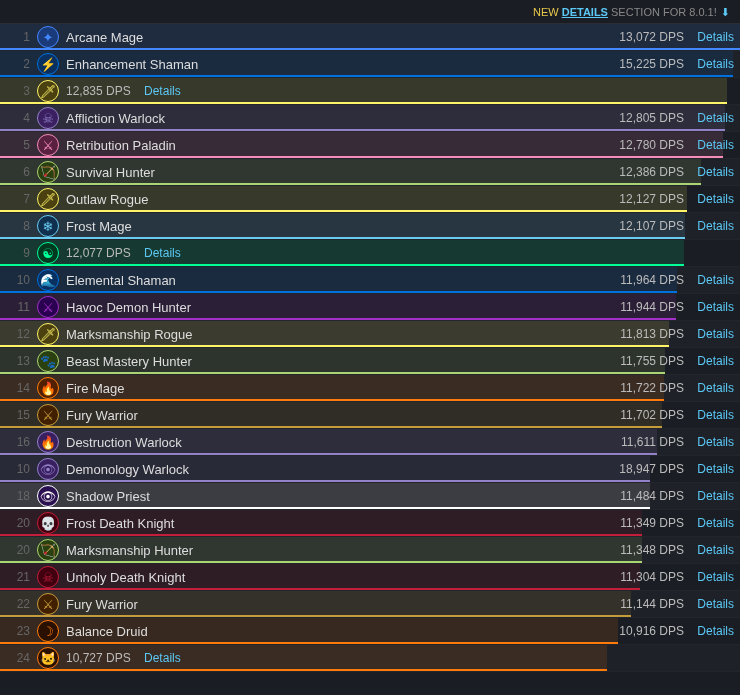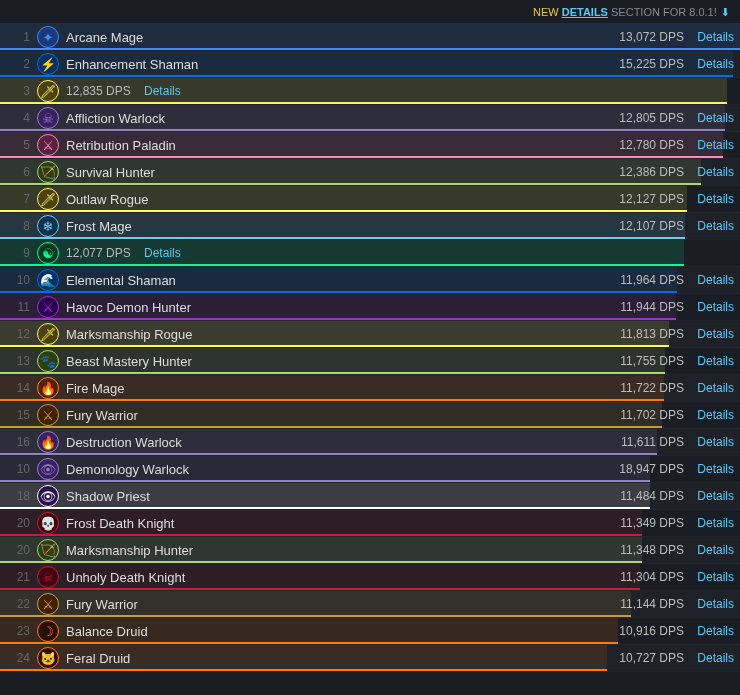--- a/index.html
+++ b/index.html
@@ -301,17 +301,16 @@
       <div class="icon" style="background: rgb(42, 16, 0); border: 1px solid rgb(255, 124, 10); color: rgb(255, 124, 10);">☽</div>
       <div class="spec-name">Balance Druid</div>
       <div class="dps">10,916 DPS</div>
       <div class="details-btn">Details</div>
     </div>
     <div class="row">
       <div class="bar" style="width: 82.0609%; background: rgb(255, 124, 10);"></div>
       <div class="underline" style="width: 82.0609%; background: rgb(255, 124, 10);"></div>
       <div class="rank">24</div>
       <div class="icon" style="background: rgb(42, 16, 0); border: 1px solid rgb(255, 124, 10); color: rgb(255, 124, 10);">🐱</div>
-      <div class="spec-name">Feral Druid</div>
       <div class="dps">10,727 DPS</div>
       <div class="details-btn">Details</div>
     </div>
   </div>
 
 </body></html>

